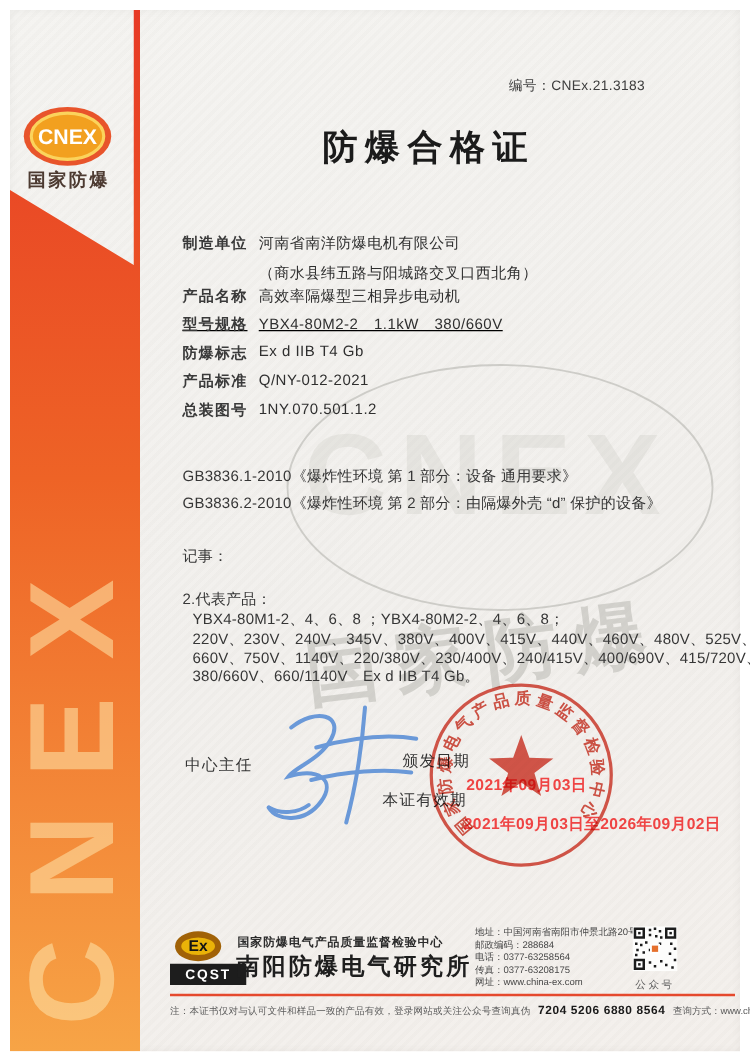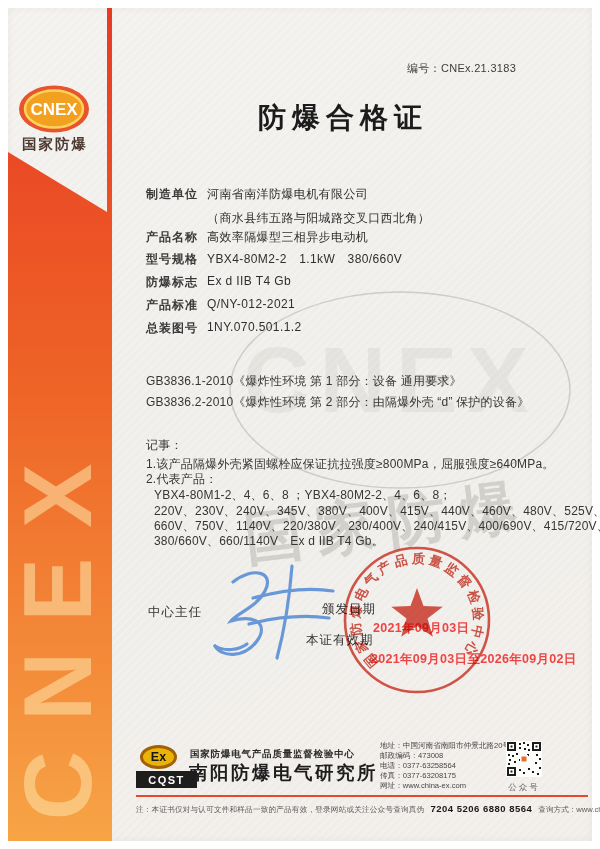--- a/index.html
+++ b/index.html
@@ -26,21 +26,21 @@
   .logo-sub { position:absolute; left:14px; top:135px; width:82px; text-align:center;
     font-size:14.5px; font-weight:700; letter-spacing:2px; color:#4c3a31; }
   
   .cert-no { position:absolute; left:407px; top:61px; font-size:11px; color:#3d3d3d; letter-spacing:0.3px; }
   .title { position:absolute; left:258px; top:99px; font-size:28px; font-weight:800;
     letter-spacing:6px; color:#1b1b1b; }
   
   .frow { position:absolute; left:146px; display:flex; font-size:12px; white-space:nowrap; }
   .flabel { width:61px; flex:none; font-weight:700; color:#3a3a3a; letter-spacing:1px; }
   .fvalue { color:#2f2f2f; font-weight:500; letter-spacing:0.4px; }
-  .r1 { top:186px; } .r1b{ top:210px; } .r2{ top:229px; } .r3{ top:251px; }
+  .r1 { top:186px; } .r1b{ top:210px; } .r2{ top:229px; } .r3{ top:251px;text-decoration:underline; }
   .r4 { top:274px; } .r5{ top:297px; } .r6{ top:320px; }
   
   .tline { position:absolute; left:146px; font-size:12px; color:#363636; white-space:nowrap; letter-spacing:0.2px; }
   .s1{ top:352px; } .s2{ top:373px;text-align:right; } .s3{ top:394px; }
   .n0{ top:437px; } .n1{ top:456px; } .n2{ top:471px; }
   .ind { left:154px; }
   .n3{ top:487px; } .n4{ top:503px; } .n5{ top:518px; } .n6{ top:533px; }
   
   .wm-ellipse { position:absolute; left:0; top:0; pointer-events:none; }
   .wm-cnex { position:absolute; left:243px; top:328px; font-size:92px; font-weight:800;
@@ -53,21 +53,21 @@
   .sign-value { position:absolute; font-size:12.5px; font-weight:600; color:#ef4444; white-space:nowrap; letter-spacing:0.3px;margin-top:20px; }
   .director { left:148px; top:604px; }
   .issue-l { left:322px; top:601px; }
   .issue-v { left:373px; top:600px; }
   .valid-l { left:306px; top:632px; }
   .valid-v { left:371px; top:631px; }
   .signature { position:absolute; left:195px; top:558px; }
   .seal { position:absolute; left:340px; top:543px; opacity:0.84; mix-blend-mode:multiply; pointer-events:none; }
   
   .excqst { position:absolute; left:136px; top:745px; width:50px; }
-  .ex-oval { width:37px; height:24px; margin-left:4px; border:3px solid #a16207; border-radius:50%;
+  .ex-oval { width:37px; height:24px; margin-left:4px; border:5px solid #a16207; border-radius:50%;
     background:#eab308; display:flex; align-items:center; justify-content:center;
     font-size:12.5px; font-weight:700; color:#151515; }
   .cqst-box { width:61px; height:17px; margin-top:2px; background:#1d1d1d; color:#fff;
     display:flex; align-items:center; justify-content:center;
     font-size:11px; font-weight:700; letter-spacing:1.5px; }
   .center-name { position:absolute; left:190px; top:748px; font-size:9.5px; font-weight:700;
     color:#2b2b2b; letter-spacing:0.8px; white-space:nowrap; }
   .institute { position:absolute; left:189px; top:760px; font-size:18.5px; font-weight:700;
     color:#1e1e1e; letter-spacing:2.5px; white-space:nowrap; }
   .contact { position:absolute; left:380px; top:741px; font-size:7.6px; line-height:9.9px;
@@ -142,21 +142,20 @@
   </div>
   <div class="frow r6">
     <span class="flabel">总装图号</span>
     <span class="fvalue">1NY.070.501.1.2</span>
   </div>
 
   <div class="tline s2">GB3836.1-2010《爆炸性环境 第 1 部分：设备 通用要求》</div>
   <div class="tline s3">GB3836.2-2010《爆炸性环境 第 2 部分：由隔爆外壳 “d” 保护的设备》</div>
 
   <div class="tline n0">记事：</div>
-  <div class="tline n1">1.该产品隔爆外壳紧固螺栓应保证抗拉强度≥800MPa，屈服强度≥640MPa。</div>
   <div class="tline n2">2.代表产品：</div>
   <div class="tline ind n3">YBX4-80M1-2、4、6、8 ；YBX4-80M2-2、4、6、8；</div>
   <div class="tline ind n4">220V、230V、240V、345V、380V、400V、415V、440V、460V、480V、525V、550V、</div>
   <div class="tline ind n5">660V、750V、1140V、220/380V、230/400V、240/415V、400/690V、415/720V、</div>
   <div class="tline ind n6">380/660V、660/1140V　Ex d IIB T4 Gb。</div>
 
   <div class="sign-label director">中心主任</div>
   <div class="sign-label issue-l">颁发日期</div>
   <div class="sign-value issue-v">2021年09月03日</div>
   <div class="sign-label valid-l">本证有效期</div>
@@ -185,21 +184,21 @@
 
   <div class="excqst">
     <div class="ex-oval">Ex</div>
     <div class="cqst-box">CQST</div>
   </div>
   <div class="center-name">国家防爆电气产品质量监督检验中心</div>
   <div class="institute">南阳防爆电气研究所</div>
 
   <div class="contact">
     <div>地址：中国河南省南阳市仲景北路20号</div>
-    <div>邮政编码：473008</div>
+    <div>邮政编码：288684</div>
     <div>电话：0377-63258564</div>
     <div>传真：0377-63208175</div>
     <div>网址：www.china-ex.com</div>
   </div>
 
   <svg class="qr" width="36" height="36" viewBox="0 0 36 36">
     <rect x="0" y="0" width="36" height="36" fill="#fdfdfc"></rect>
     <g fill="#1c1c1c">
       <rect x="1" y="1" width="9" height="9"></rect>
         <rect x="26" y="1" width="9" height="9"></rect>

